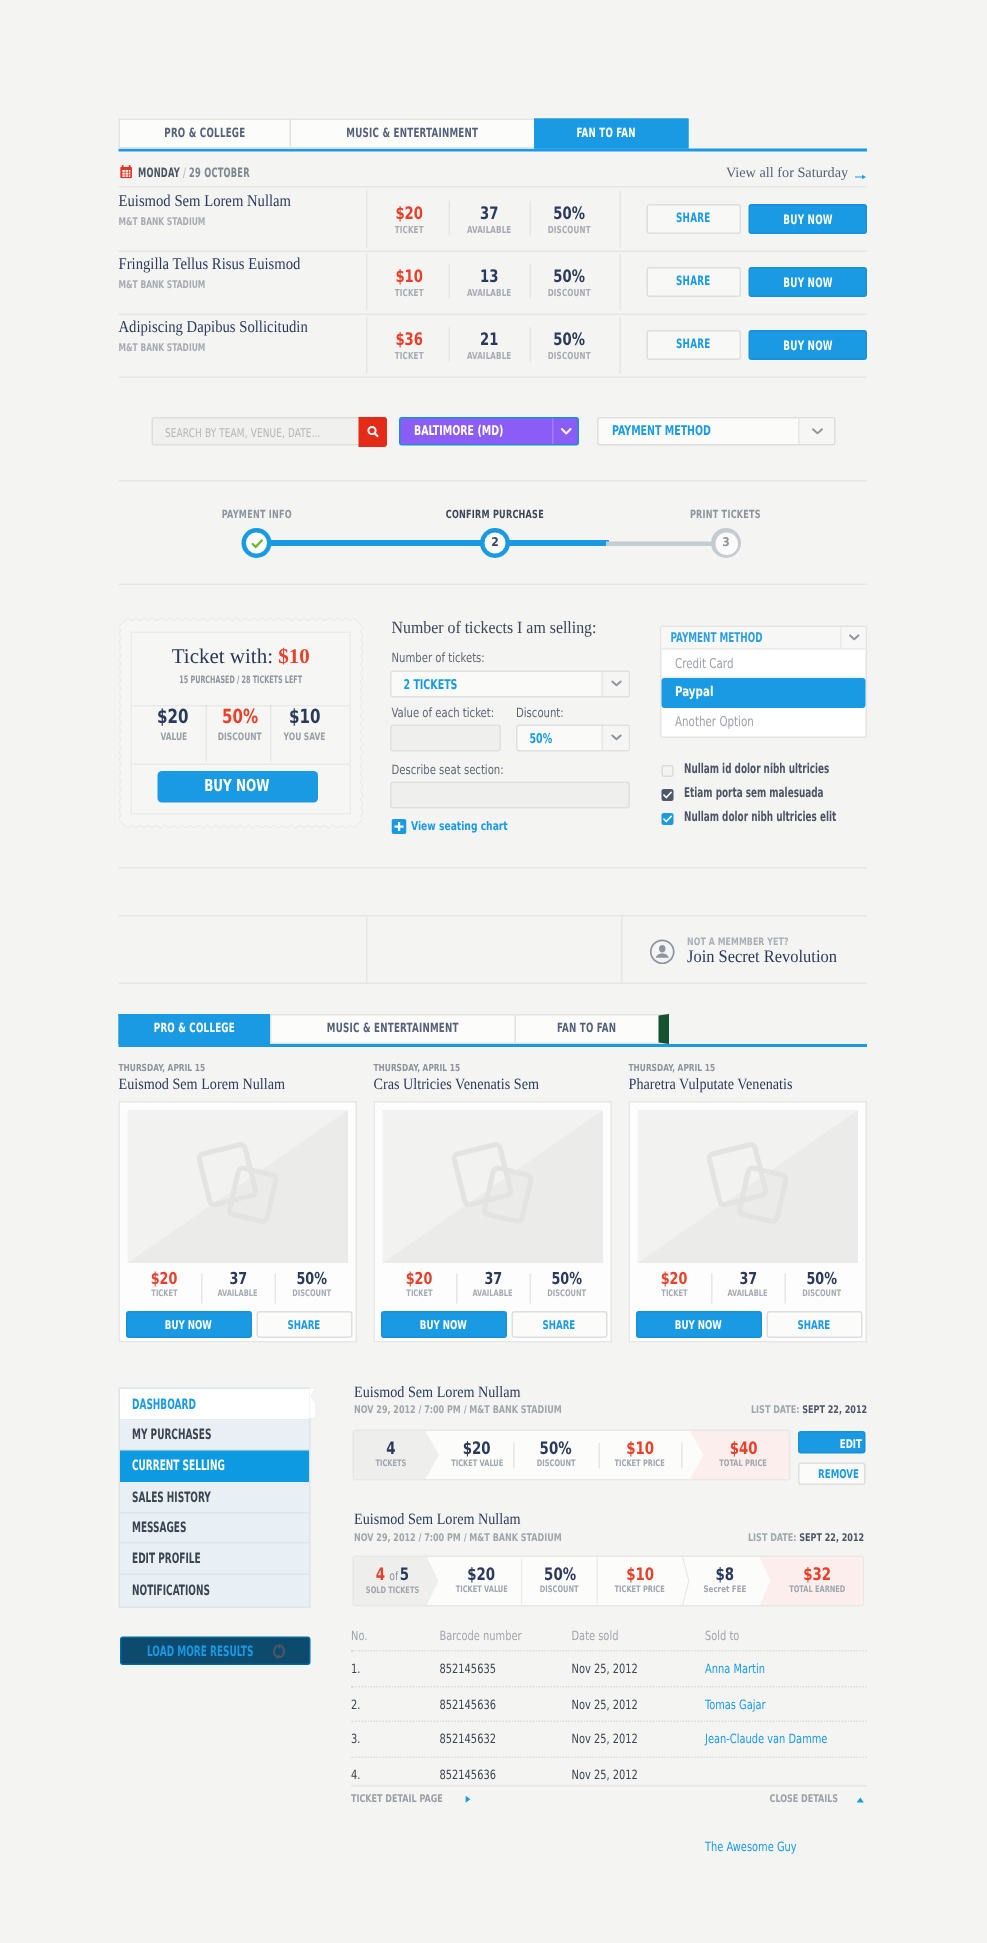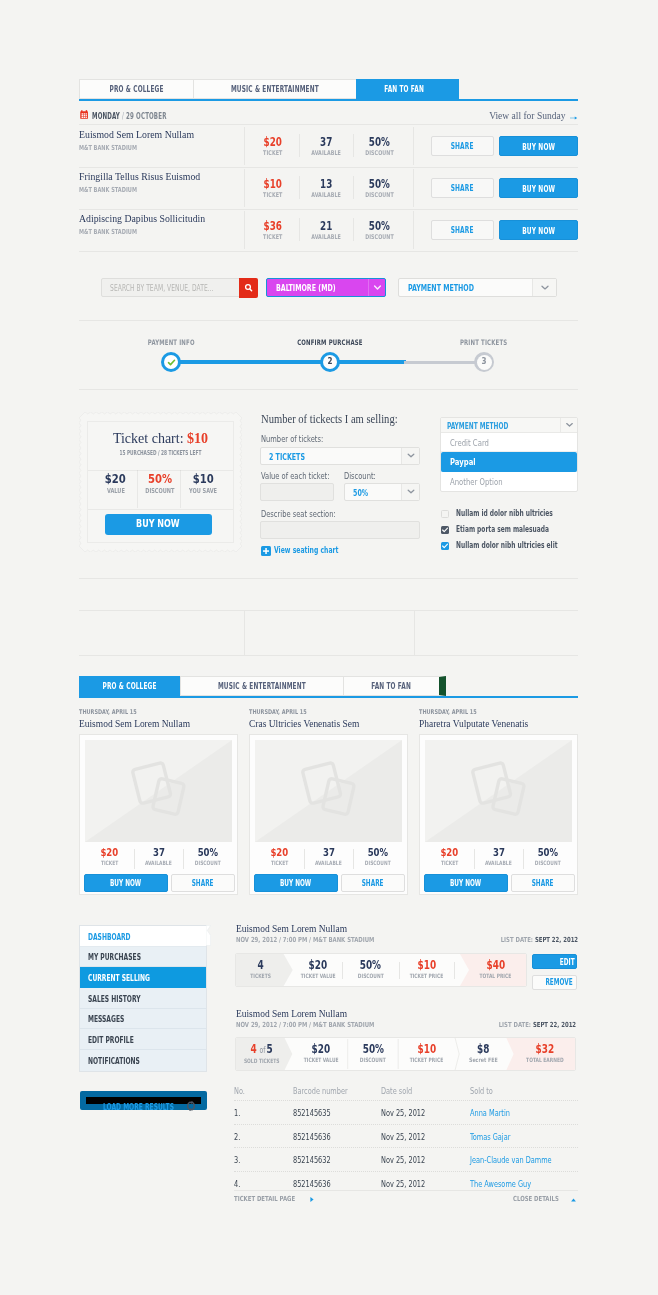--- a/index.html
+++ b/index.html
@@ -70,21 +70,21 @@
 
   
   .fld{position:absolute;height:19px;border:1px solid #dededc;border-radius:2px;
     background:#f0f0ee;}
   .fld .ph{position:absolute;left:8px;top:5px;font-size:8px;color:#b6b6b4;font-weight:400;
     font-family:"DejaVu Sans",sans-serif;font-stretch:condensed;letter-spacing:.1px;
     transform:scaleX(.83);transform-origin:left;white-space:nowrap;}
   .searchbtn{position:absolute;right:-1px;top:-1px;width:19px;height:20px;background:#e32b18;
     border-radius:0 2px 2px 0;}
   .sel{position:absolute;height:19px;border-radius:2px;}
-  .sel-blue{background:#d946ef;border:1px solid #1790d8;text-align:center;}
+  .sel-blue{background:#8b5cf6;border:1px solid #1790d8;text-align:center;}
   .sel-blue .lbl{position:absolute;left:9px;top:4.2px;font-size:9px;font-weight:700;color:#fff;
     font-family:"DejaVu Sans",sans-serif;font-stretch:condensed;transform:scaleX(.78);transform-origin:left;white-space:nowrap;}
   .sel-blue .car{position:absolute;right:0;top:0;width:17px;height:17px;border-left:1px solid rgba(255,255,255,.22);}
   .sel-plain{background:#fbfbfa;border:1px solid #dededc;}
   .sel-plain .lbl{position:absolute;left:9px;top:4.2px;font-size:9px;font-weight:700;color:#1b9ae4;
     font-family:"DejaVu Sans",sans-serif;font-stretch:condensed;transform:scaleX(.78);transform-origin:left;white-space:nowrap;}
   .sel-plain .car{position:absolute;right:0;top:0;width:24px;height:17px;border-left:1px solid #e7e7e5;background:#f6f6f4;}
 
   
   .steplab{position:absolute;font-size:7.5px;font-weight:700;letter-spacing:.2px;color:#8d949e;
@@ -216,21 +216,21 @@
   .sbar .it:last-child{border-bottom:none;}
   .sbar .it .t{position:absolute;left:8.2px;top:4.6px;font-size:9.5px;font-weight:700;
     color:#3a4450;font-family:"DejaVu Sans",sans-serif;font-stretch:condensed;
     transform:scaleX(.70);transform-origin:left;white-space:nowrap;}
   .sbar .it.head{background:#fff;border-bottom:1px solid #e3eaef;}
   .sbar .it.head .t{color:#1b9ae4;}
   .sbar .it.active{background:#0e9ae0;border-bottom:1px solid #0e9ae0;padding-left:20px;}
   .sbar .it.active .t{color:#fff;}
   .notch-arrow{position:absolute;right:-5px;top:-1px;width:5px;height:21px;}
   .loadmore{position:absolute;left:79.6px;top:1090.7px;width:127px;height:19.5px;
-    border:6px solid #0369a1;background:#000000;border-radius:2px;text-align:center;}
+    border:1px solid #0369a1;background:#0c4a6e;border-radius:2px;text-align:center;}
   .loadmore .t{display:inline-block;line-height:19px;font-size:9.5px;font-weight:700;color:#1b9ae4;
     font-family:"DejaVu Sans",sans-serif;font-stretch:condensed;transform:scaleX(.70);transform-origin:left;
     position:absolute;left:17.7px;top:0;white-space:nowrap;}
   .loadmore svg{position:absolute;left:100.7px;top:4.8px;}
 
   
   .lst-t{position:absolute;font-family:"Liberation Serif",serif;font-size:10.5px;
     color:#2b3a5c;transform:scaleX(.9);transform-origin:left;}
   .lst-m{position:absolute;font-size:7px;font-weight:700;color:#a0a6ae;
     font-family:"DejaVu Sans",sans-serif;font-stretch:condensed;transform:scaleX(.85);transform-origin:left;}
@@ -296,21 +296,21 @@
         <rect x="7.1" y="4.0" width="1.3" height="1.6"></rect>
         <rect x="1.9" y="6.2" width="2.0" height="1.6"></rect>
         <rect x="4.5" y="6.2" width="2.0" height="1.6"></rect>
         <rect x="7.1" y="6.2" width="1.3" height="1.6"></rect>
         <rect x="1.9" y="8.4" width="2.0" height="1.3"></rect>
         <rect x="4.5" y="8.4" width="2.0" height="1.3"></rect>
         <rect x="7.1" y="8.4" width="1.3" height="1.3"></rect>
       </g>
     </svg>
     <div class="dtxt"><span>MONDAY</span> <span class="sep">/</span> <span class="dt">29 OCTOBER</span></div>
-    <div class="viewall"><span>View all for Sunday</span>
+    <div class="viewall"><span>View all for Saturday</span>
       <svg class="arr-icon" viewBox="0 0 12 7">
         <path d="M0 3.0 H7.6 V1.0 L11.6 3.5 L7.6 6.0 V4.0 H0 Z" fill="#1b9ae4"></path>
       </svg>
     </div>
   </div>
 
   <div class="hr" style="top:124px;"></div>
   <div class="evrow" style="top:125px;">
     <div class="ttl">Euismod Sem Lorem Nullam</div>
     <div class="ven"><span>M&amp;T BANK STADIUM</span></div>
@@ -442,21 +442,21 @@
         <div class="num">3</div>
       </div>
   </div>
   <div class="hr" style="top:389px;"></div>
 
   <div class="tcard">
     <svg class="paper" viewBox="0 0 163 140" width="163" height="140">
       <path id="ticketShape" d="M6.00 0.00 L8.80 1.90 L11.60 0.00 L14.40 1.90 L17.20 0.00 L20.00 1.90 L22.80 0.00 L25.60 1.90 L28.40 0.00 L31.20 1.90 L34.00 0.00 L36.80 1.90 L39.60 0.00 L42.40 1.90 L45.20 0.00 L48.00 1.90 L50.80 0.00 L53.60 1.90 L56.40 0.00 L59.20 1.90 L62.00 0.00 L64.80 1.90 L67.60 0.00 L70.40 1.90 L73.20 0.00 L76.00 1.90 L78.80 0.00 L81.60 1.90 L84.40 0.00 L87.20 1.90 L90.00 0.00 L92.80 1.90 L95.60 0.00 L98.40 1.90 L101.20 0.00 L104.00 1.90 L106.80 0.00 L109.60 1.90 L112.40 0.00 L115.20 1.90 L118.00 0.00 L120.80 1.90 L123.60 0.00 L126.40 1.90 L129.20 0.00 L132.00 1.90 L134.80 0.00 L137.60 1.90 L140.40 0.00 L143.20 1.90 L146.00 0.00 L148.80 1.90 L151.60 0.00 L154.40 1.90 L157.00 0.00 L157.00 0.00 L163.00 6.00 L161.10 8.80 L163.00 11.60 L161.10 14.40 L163.00 17.20 L161.10 20.00 L163.00 22.80 L161.10 25.60 L163.00 28.40 L161.10 31.20 L163.00 34.00 L161.10 36.80 L163.00 39.60 L161.10 42.40 L163.00 45.20 L161.10 48.00 L163.00 50.80 L161.10 53.60 L163.00 56.40 L161.10 59.20 L163.00 62.00 L161.10 64.80 L163.00 67.60 L161.10 70.40 L163.00 73.20 L161.10 76.00 L163.00 78.80 L161.10 81.60 L163.00 84.40 L161.10 87.20 L163.00 90.00 L161.10 92.80 L163.00 95.60 L161.10 98.40 L163.00 101.20 L161.10 104.00 L163.00 106.80 L161.10 109.60 L163.00 112.40 L161.10 115.20 L163.00 118.00 L161.10 120.80 L163.00 123.60 L161.10 126.40 L163.00 129.20 L161.10 132.00 L163.00 134.00 L163.00 134.00 L157.00 140.00 L154.20 138.10 L151.40 140.00 L148.60 138.10 L145.80 140.00 L143.00 138.10 L140.20 140.00 L137.40 138.10 L134.60 140.00 L131.80 138.10 L129.00 140.00 L126.20 138.10 L123.40 140.00 L120.60 138.10 L117.80 140.00 L115.00 138.10 L112.20 140.00 L109.40 138.10 L106.60 140.00 L103.80 138.10 L101.00 140.00 L98.20 138.10 L95.40 140.00 L92.60 138.10 L89.80 140.00 L87.00 138.10 L84.20 140.00 L81.40 138.10 L78.60 140.00 L75.80 138.10 L73.00 140.00 L70.20 138.10 L67.40 140.00 L64.60 138.10 L61.80 140.00 L59.00 138.10 L56.20 140.00 L53.40 138.10 L50.60 140.00 L47.80 138.10 L45.00 140.00 L42.20 138.10 L39.40 140.00 L36.60 138.10 L33.80 140.00 L31.00 138.10 L28.20 140.00 L25.40 138.10 L22.60 140.00 L19.80 138.10 L17.00 140.00 L14.20 138.10 L11.40 140.00 L8.60 138.10 L6.00 140.00 L6.00 140.00 L0.00 134.00 L1.90 131.20 L0.00 128.40 L1.90 125.60 L0.00 122.80 L1.90 120.00 L0.00 117.20 L1.90 114.40 L0.00 111.60 L1.90 108.80 L0.00 106.00 L1.90 103.20 L0.00 100.40 L1.90 97.60 L0.00 94.80 L1.90 92.00 L0.00 89.20 L1.90 86.40 L0.00 83.60 L1.90 80.80 L0.00 78.00 L1.90 75.20 L0.00 72.40 L1.90 69.60 L0.00 66.80 L1.90 64.00 L0.00 61.20 L1.90 58.40 L0.00 55.60 L1.90 52.80 L0.00 50.00 L1.90 47.20 L0.00 44.40 L1.90 41.60 L0.00 38.80 L1.90 36.00 L0.00 33.20 L1.90 30.40 L0.00 27.60 L1.90 24.80 L0.00 22.00 L1.90 19.20 L0.00 16.40 L1.90 13.60 L0.00 10.80 L1.90 8.00 L0.00 6.00 L0.00 6.00 Z" fill="#f6f6f4" stroke="#eaeae8" stroke-width="0.7"></path>
     </svg>
     <div class="inner"></div>
-    <div class="tprice"><span>Ticket chart:</span> <span class="amt">$10</span></div>
+    <div class="tprice"><span>Ticket with:</span> <span class="amt">$10</span></div>
     <div class="tsub"><span>15 PURCHASED / 28 TICKETS LEFT</span></div>
     <div class="tline" style="top:58px;"></div>
     <div class="tstats">
       <div class="tst">
           <div class="tv v navy"><i>$20</i></div>
           <div class="tl"><i>VALUE</i></div>
         </div>
       <div class="tst">
           <div class="tv v red"><i>50%</i></div>
           <div class="tl"><i>DISCOUNT</i></div>
@@ -535,20 +535,29 @@
         </svg>
       </div>
     <div class="t"><span>Nullam dolor nibh ultricies  elit</span></div>
   </div>
 
   <div class="hr" style="top:578px;"></div>
 
   <div class="hr" style="top:610px;"></div>
   <div class="vdiv" style="left:244px;top:611px;height:44px;"></div>
   <div class="vdiv" style="left:414px;top:611px;height:44px;"></div>
+  <div class="promo" style="left:431.9px;width:155px;">
+    <svg class="ico" width="17" height="17" viewBox="0 0 18 18">
+      <circle cx="9" cy="9" r="8.1" fill="none" stroke="#8d95a3" stroke-width="1.2"></circle>
+      <path d="M9 4.3 C10.5 4.3 11.3 5.5 11.3 6.9 C11.3 8.4 10.4 9.6 9 9.6 C7.6 9.6 6.7 8.4 6.7 6.9 C6.7 5.5 7.5 4.3 9 4.3 Z" fill="#8d95a3"></path>
+      <path d="M4.4 13.3 C4.8 11.3 7.0 10.3 9 10.3 C11 10.3 13.2 11.3 13.6 13.3 Z" fill="#8d95a3"></path>
+    </svg>
+    <div class="kick" style="left:26px;"><span>NOT A MEMMBER YET?</span></div>
+    <div class="ttl" style="left:26px;"><span>Join Secret Revolution</span></div>
+  </div>
   <div class="hr" style="top:655px;"></div>
 
   <div class="tabstrip" style="top:676px;">
     <div class="tab active" style="width:101px;"><span>PRO &amp; COLLEGE</span></div>
     <div class="tab" style="width:163px;"><span>MUSIC &amp; ENTERTAINMENT</span></div>
     <div class="tab" style="width:103px;"><span>FAN TO FAN</span></div>
   </div>
 
   <div class="ccard" style="left:79px;top:708px;">
     <div class="cdate"><span>THURSDAY, APRIL 15</span></div>
@@ -780,21 +789,21 @@
       <div class="row">
         <div class="c" style="left:0;"><i>3.</i></div>
         <div class="c" style="left:59px;"><i>852145632</i></div>
         <div class="c" style="left:147px;"><i>Nov 25, 2012</i></div>
         <div class="c link" style="left:236px;"><i>Jean-Claude van Damme</i></div>
       </div>
       <div class="row">
         <div class="c" style="left:0;"><i>4.</i></div>
         <div class="c" style="left:59px;"><i>852145636</i></div>
         <div class="c" style="left:147px;"><i>Nov 25, 2012</i></div>
-        <div class="c link" style="left:236px;"><i>The Awesome Guy</i></div>
+        <div class="c link" style="left:236px;margin-top:48px;"><i>The Awesome Guy</i></div>
       </div>
     </div>
     <div class="dfoot" style="top:1190px;">
       <div class="l"><span>TICKET DETAIL PAGE</span>
         <svg style="position:absolute;right:-8px;top:2px;" width="4" height="5" viewBox="0 0 5 6">
             <path d="M0.5 0 L4.5 3 L0.5 6 Z" fill="#1b9ae4"></path>
           </svg>
       </div>
       <div class="r"><span>CLOSE DETAILS</span>
         <svg style="position:absolute;right:-9px;top:2.5px;" width="5" height="4" viewBox="0 0 6 5">

